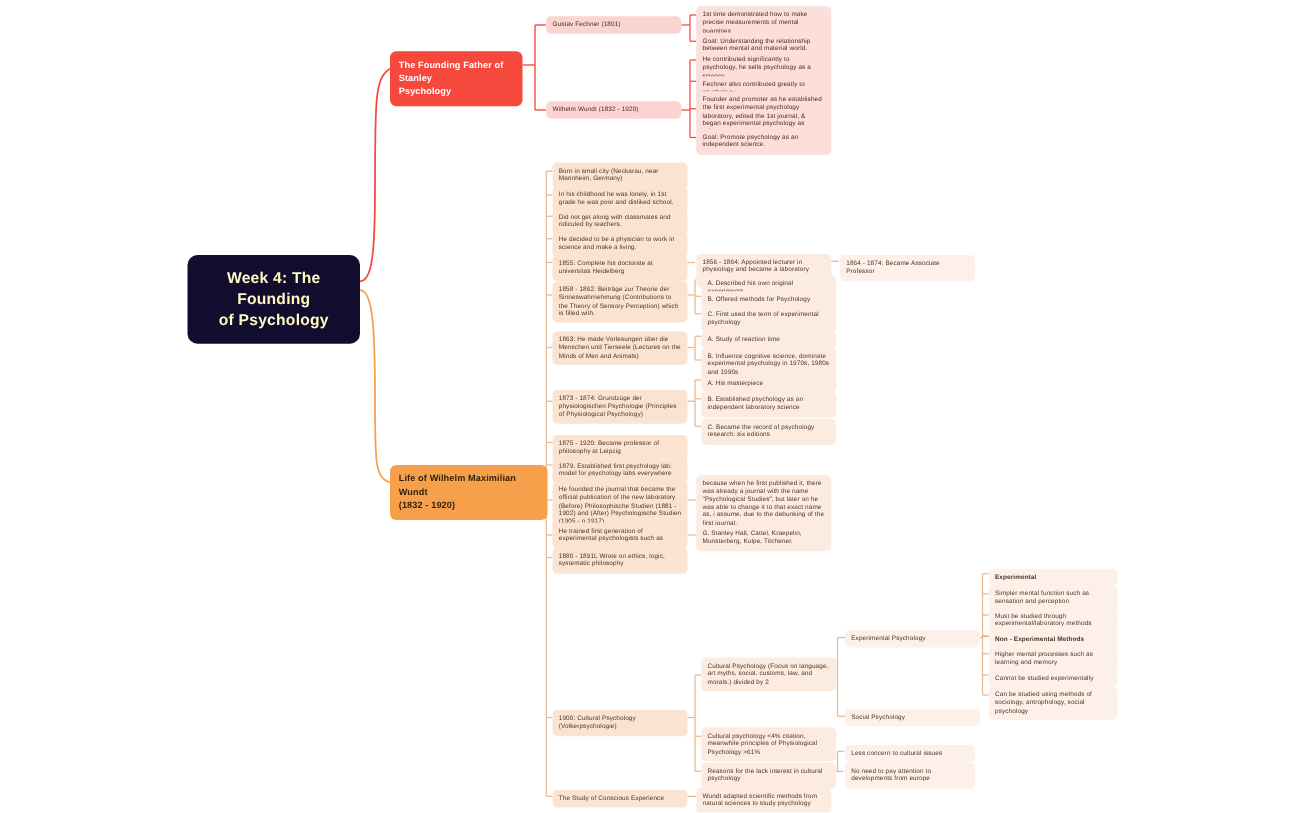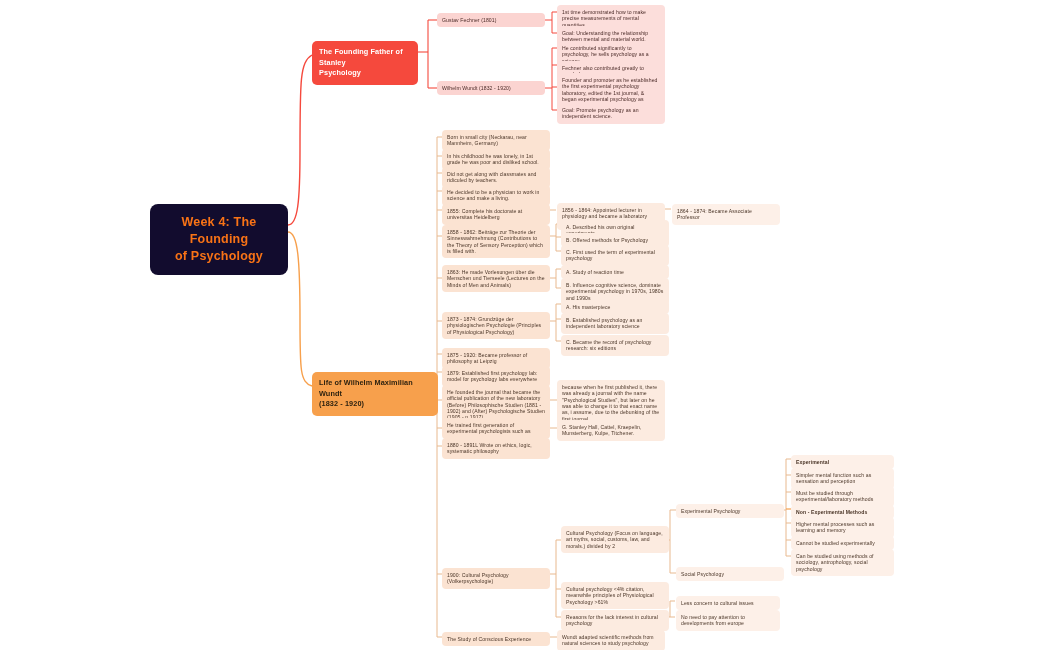--- a/index.html
+++ b/index.html
@@ -27,21 +27,21 @@
     border-radius: 4px;
     padding: 3px 5px;
     line-height: 1.25;
     letter-spacing: 0.1px;
     word-wrap: break-word;
     white-space: pre-line;
   }
   
   .n-root {
     background: #120c2e;
-    color: #f97316;
+    color: #fef9c3;
     font-weight: bold;
     font-size: 12.5px;
     border-radius: 8px;
     padding: 10px 12px;
     text-align: center;
     line-height: 1.35;
     letter-spacing: 0.2px;
   }
   
   .n-l1-red {

